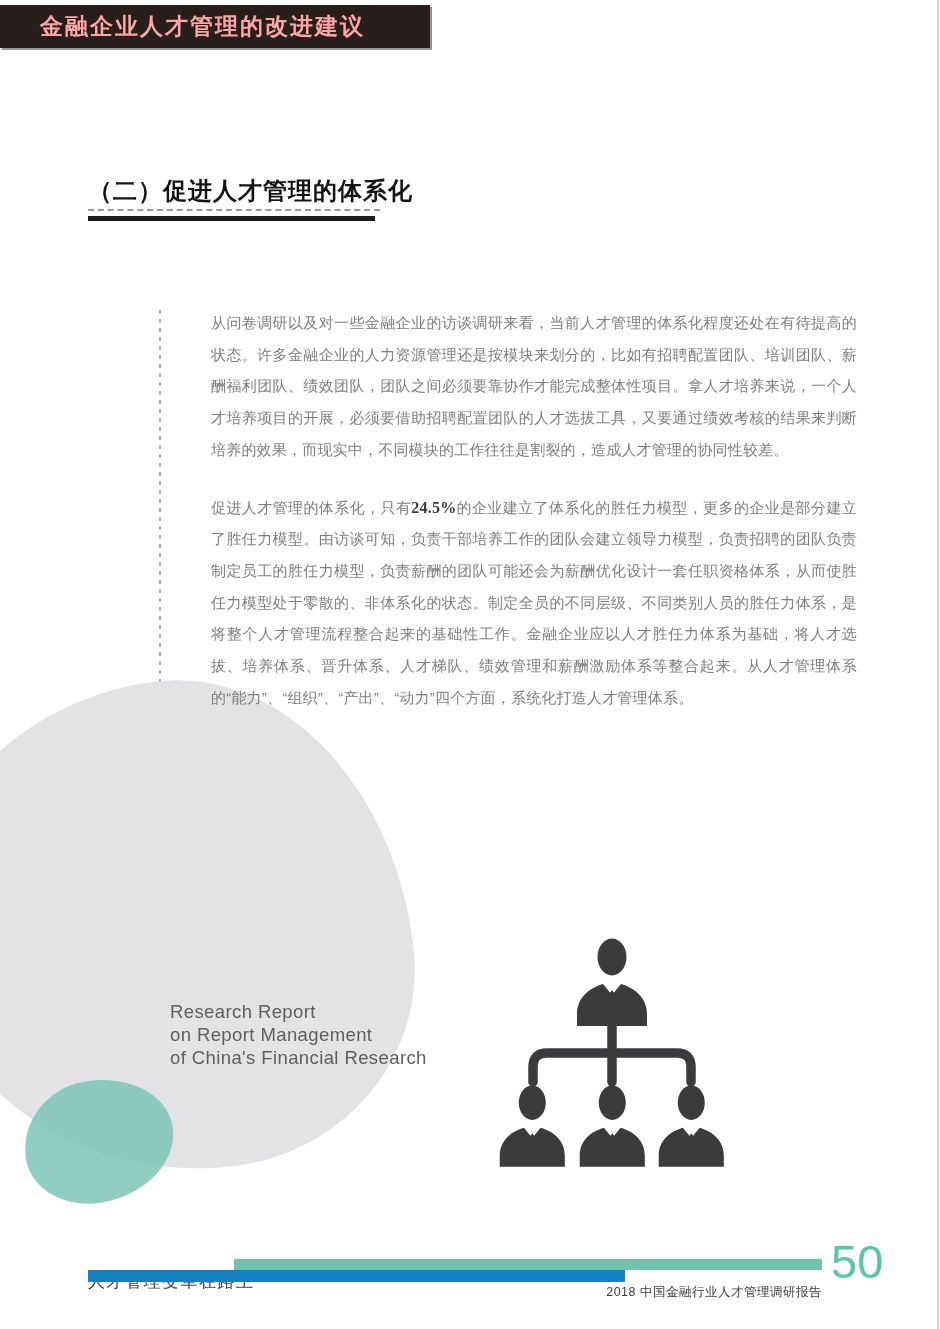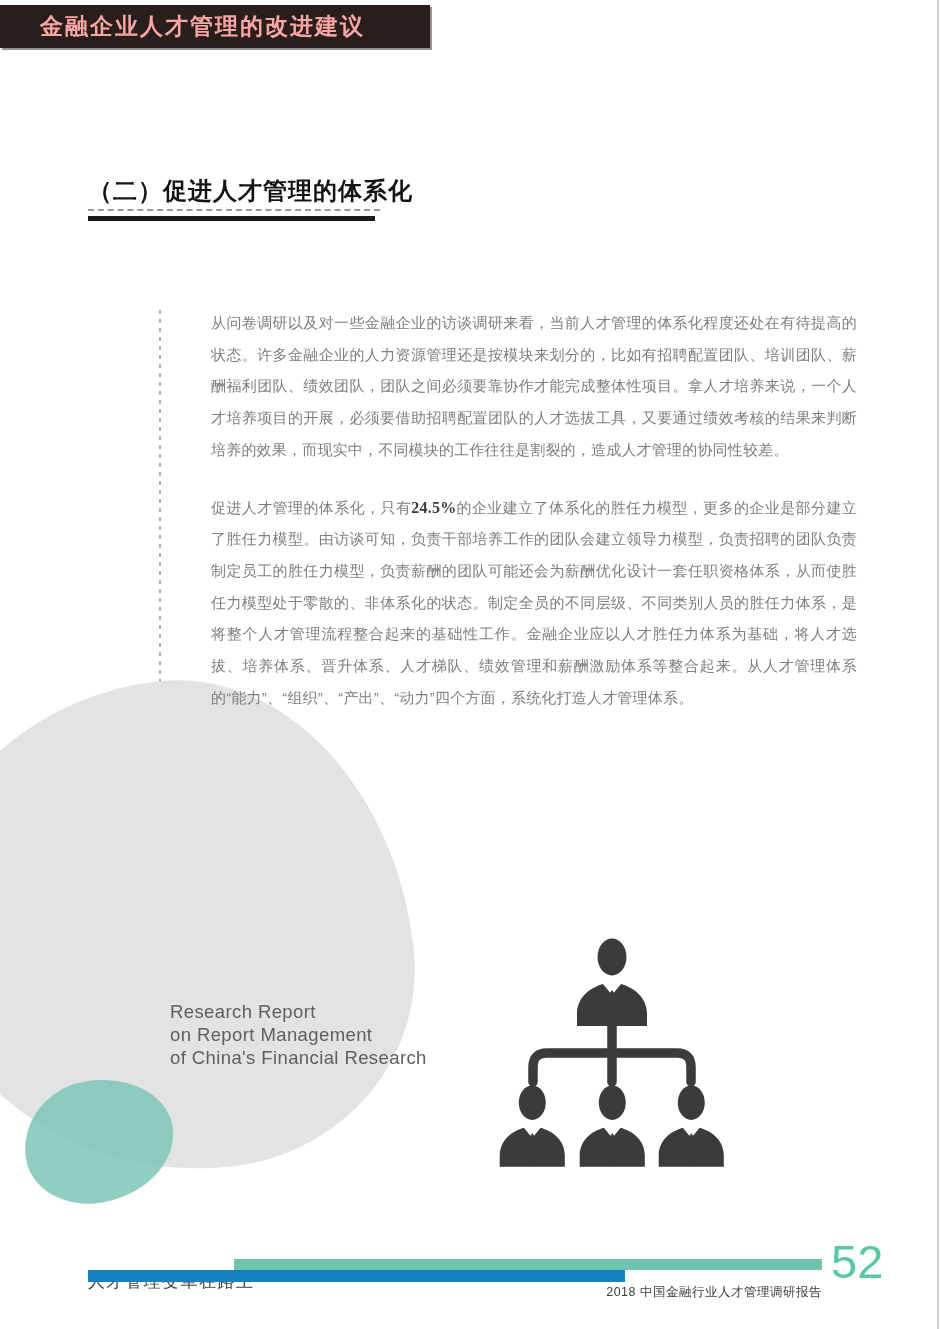--- a/index.html
+++ b/index.html
@@ -108,15 +108,15 @@
       <use href="#person" transform="translate(6,155) scale(0.93)"></use>
       <use href="#person" transform="translate(86,155) scale(0.93)"></use>
       <use href="#person" transform="translate(165,155) scale(0.93)"></use>
     </g>
   </svg>
 
   <div class="footer-slogan">人才管理变革在路上</div>
   <div class="teal-bar"></div>
   <div class="blue-bar"></div>
   <div class="report-name">2018  中国金融行业人才管理调研报告</div>
-  <div class="page-number">52</div>
+  <div class="page-number">50</div>
 
 </div>
 
 </body></html>

